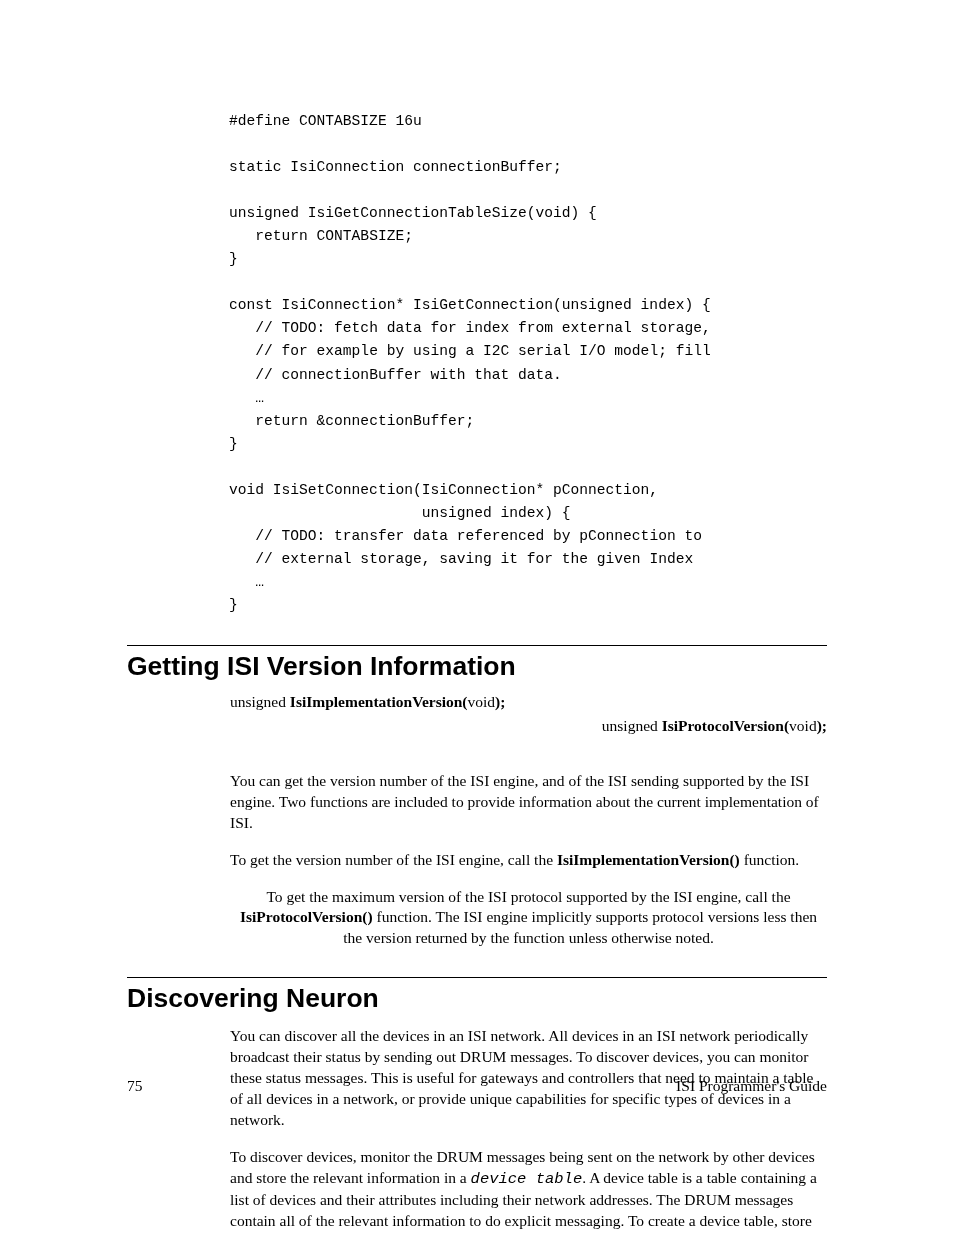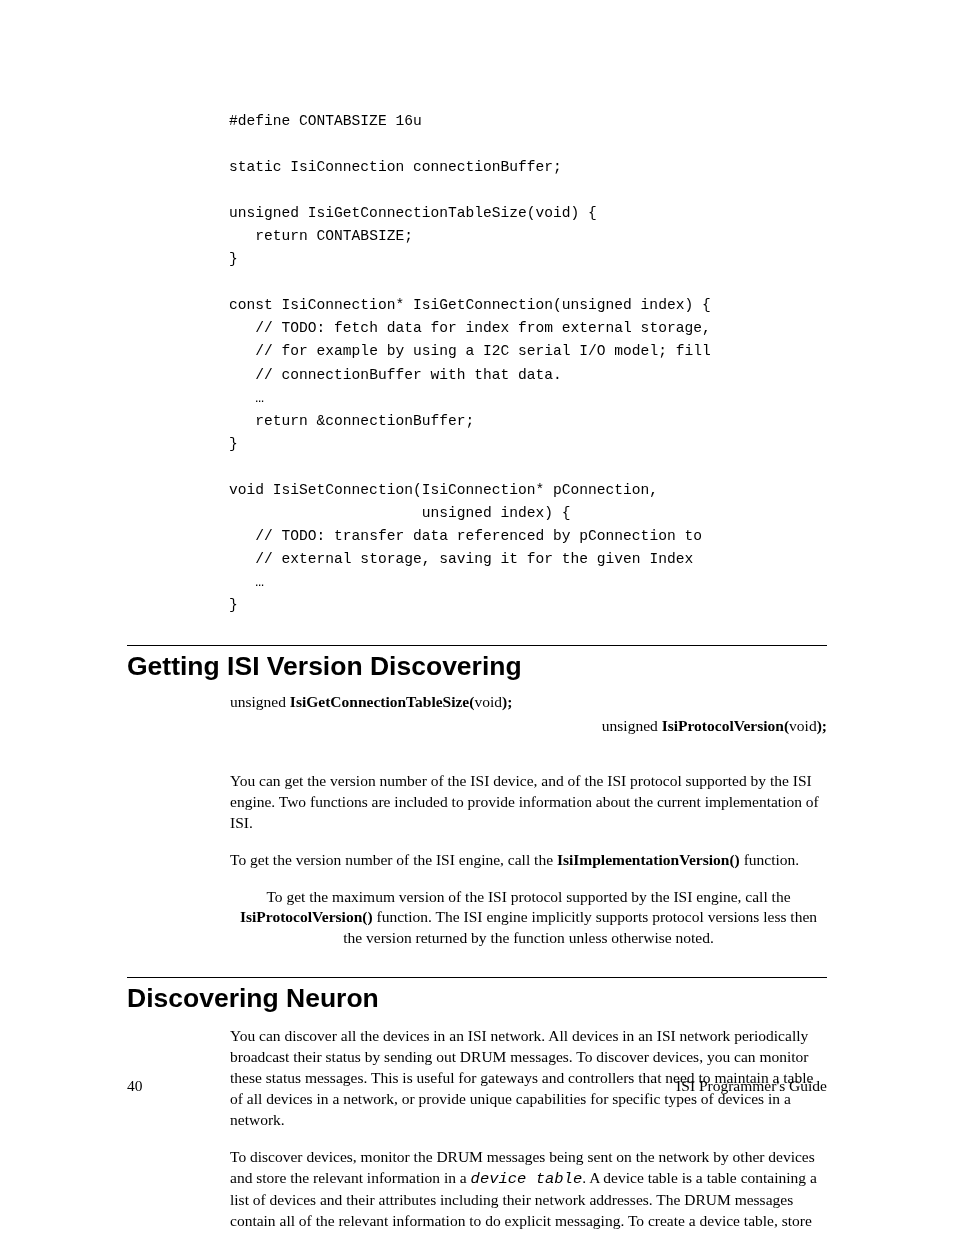--- a/index.html
+++ b/index.html
@@ -81,45 +81,45 @@
    return &amp;connectionBuffer;
 }
 
 void IsiSetConnection(IsiConnection* pConnection,
                       unsigned index) {
    // TODO: transfer data referenced by pConnection to
    // external storage, saving it for the given Index
    …
 }</pre>
 
-  <h2>Getting ISI Version Discovering</h2>
+  <h2>Getting ISI Version Information</h2>
 
   <p class="sig">
-    <span>unsigned </span><span class="bold">IsiGetConnectionTableSize(</span><span>void</span><span class="bold">);</span>
+    <span>unsigned </span><span class="bold">IsiImplementationVersion(</span><span>void</span><span class="bold">);</span>
   </p>
   <p class="sig" style="margin-bottom:34px;text-align:right;">
     <span>unsigned </span><span class="bold">IsiProtocolVersion(</span><span>void</span><span class="bold">);</span>
   </p>
 
-  <p class="body">You can get the version number of the ISI device, and of the ISI protocol supported by the ISI engine.  Two functions are included to provide information about the current implementation of ISI.</p>
+  <p class="body">You can get the version number of the ISI engine, and of the ISI sending supported by the ISI engine.  Two functions are included to provide information about the current implementation of ISI.</p>
 
   <p class="body">
     <span>To get the version number of the ISI engine, call the </span><span class="bold">IsiImplementationVersion()</span><span> function.</span>
   </p>
 
   <p class="body" style="margin-bottom:28px;text-align:center;">
     <span>To get the maximum version of the ISI protocol supported by the ISI engine, call the </span><span class="bold">IsiProtocolVersion()</span><span> function.  The ISI engine implicitly supports protocol versions less then the version returned by the function unless otherwise noted.</span>
   </p>
 
   <h2>Discovering Neuron</h2>
 
   <p class="body" style="margin-top:12px;">You can discover all the devices in an ISI network.  All devices in an ISI network periodically broadcast their status by sending out DRUM messages.  To discover devices, you can monitor these status messages.  This is useful for gateways and controllers that need to maintain a table of all devices in a network, or provide unique capabilities for specific types of devices in a network.</p>
 
   <p class="body">
     <span>To discover devices, monitor the DRUM messages being sent on the network by other devices and store the relevant information in a </span><span class="italic">device table</span><span>.  A device table is a table containing a list of devices and their attributes including their network addresses.  The DRUM messages contain all of the relevant information to do explicit messaging.  To create a device table, store the relevant DRUM fields, such as subnet ID, node ID, and Neuron ID in a table that you can use to directly communicate with other devices as described in the next section.  To detect</span>
   </p>
 
   <div class="footer">
-    <span class="footer-left">40</span>
+    <span class="footer-left">75</span>
     <span class="footer-right">ISI Programmer's Guide</span>
   </div>
 
 </div>
 
 </body></html>

